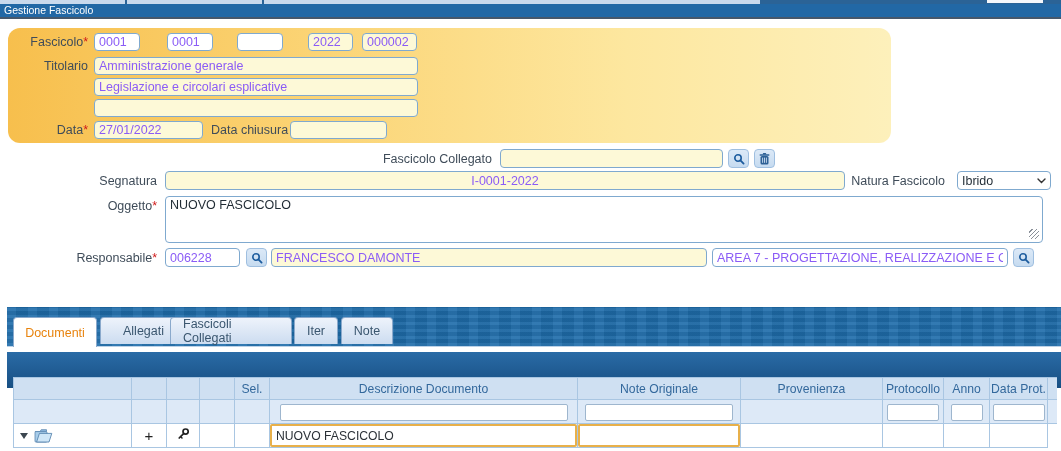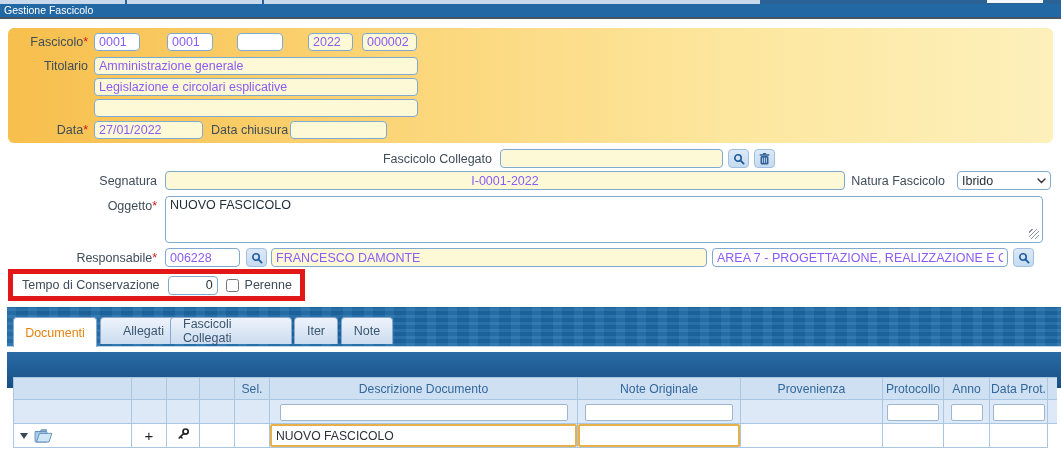--- a/index.html
+++ b/index.html
@@ -11,21 +11,21 @@
   .top-strip { position:absolute; left:0; top:0; width:1061px; height:4px; background:#2b6396; }
   .top-strip .seg { position:absolute; top:0; height:4px; background:#c9d9ec; }
   .top-strip .seg.white { background:#f4f7fb; height:3px; }
 
   
   .title-bar { position:absolute; left:0; top:4px; width:1061px; height:13px; background:#2268a5;
                color:#fff; font-size:10.5px; line-height:13px; padding-left:4px; }
   .title-underline { position:absolute; left:0; top:17px; width:1061px; height:2px; background:#47586b; }
 
   
-  .orange-panel { position:absolute; left:8px; top:28px; width:1045px; height:115px; border-radius:6px;
+  .orange-panel { position:absolute; left:8px; top:28px; width:883px; height:115px; border-radius:12px;
     background:linear-gradient(90deg,#f7bf4d 0%,#fbd475 35%,#fde79f 70%,#fdf0bb 100%); }
   .lbl { position:absolute; font-size:12.5px; color:#3f4c59; text-align:right; white-space:nowrap; }
   .req { color:#d11a1a; }
   input.fld, .fld-like { position:absolute; height:18px; border:1px solid #7fa9cf; border-radius:4px;
     font-family:inherit; font-size:12.5px; color:#8b5cf6; padding:0 4px; background:#fff; outline:none; }
   input.cream { background:#fdf9d7; }
 
   
   .iconbtn { position:absolute; width:21px; height:19px; border:1px solid #9fbfe0; border-radius:4px;
     background:linear-gradient(#dcE9f7,#c6dbf0); display:flex; align-items:center; justify-content:center; cursor:pointer; }
@@ -169,26 +169,20 @@
   <input class="fld" style="left: 712px; top: 248px; width: 296px; height: 19px;" value="AREA 7 - PROGETTAZIONE, REALIZZAZIONE E GESTIO">
   <div class="iconbtn" style="left:1013px;top:248px">
     <span>
       <svg width="12" height="12" viewBox="0 0 12 12">
           <circle cx="5" cy="5" r="3.2" fill="none" stroke="#1d5c9e" stroke-width="1.6"></circle>
           <line x1="7.4" y1="7.4" x2="10.6" y2="10.6" stroke="#1d5c9e" stroke-width="1.8" stroke-linecap="round"></line>
         </svg>
     </span>
   </div>
 
-  <div class="red-box">
-    <span class="lblr">Tempo di Conservazione</span>
-    <input class="num" value="0" style="">
-    <input type="checkbox" style="">
-    <span class="lblr">Perenne</span>
-  </div>
 
   <div class="band band-a"></div>
   <div class="tab active" style="left:13px;width:84px">
       <span>Documenti</span>
     </div>
   <div class="tab" style="left:100px;width:87px">
       <span>Allegati</span>
     </div>
   <div class="tab" style="left:170px;width:122px">
       <span>Fascicoli Collegati</span>

